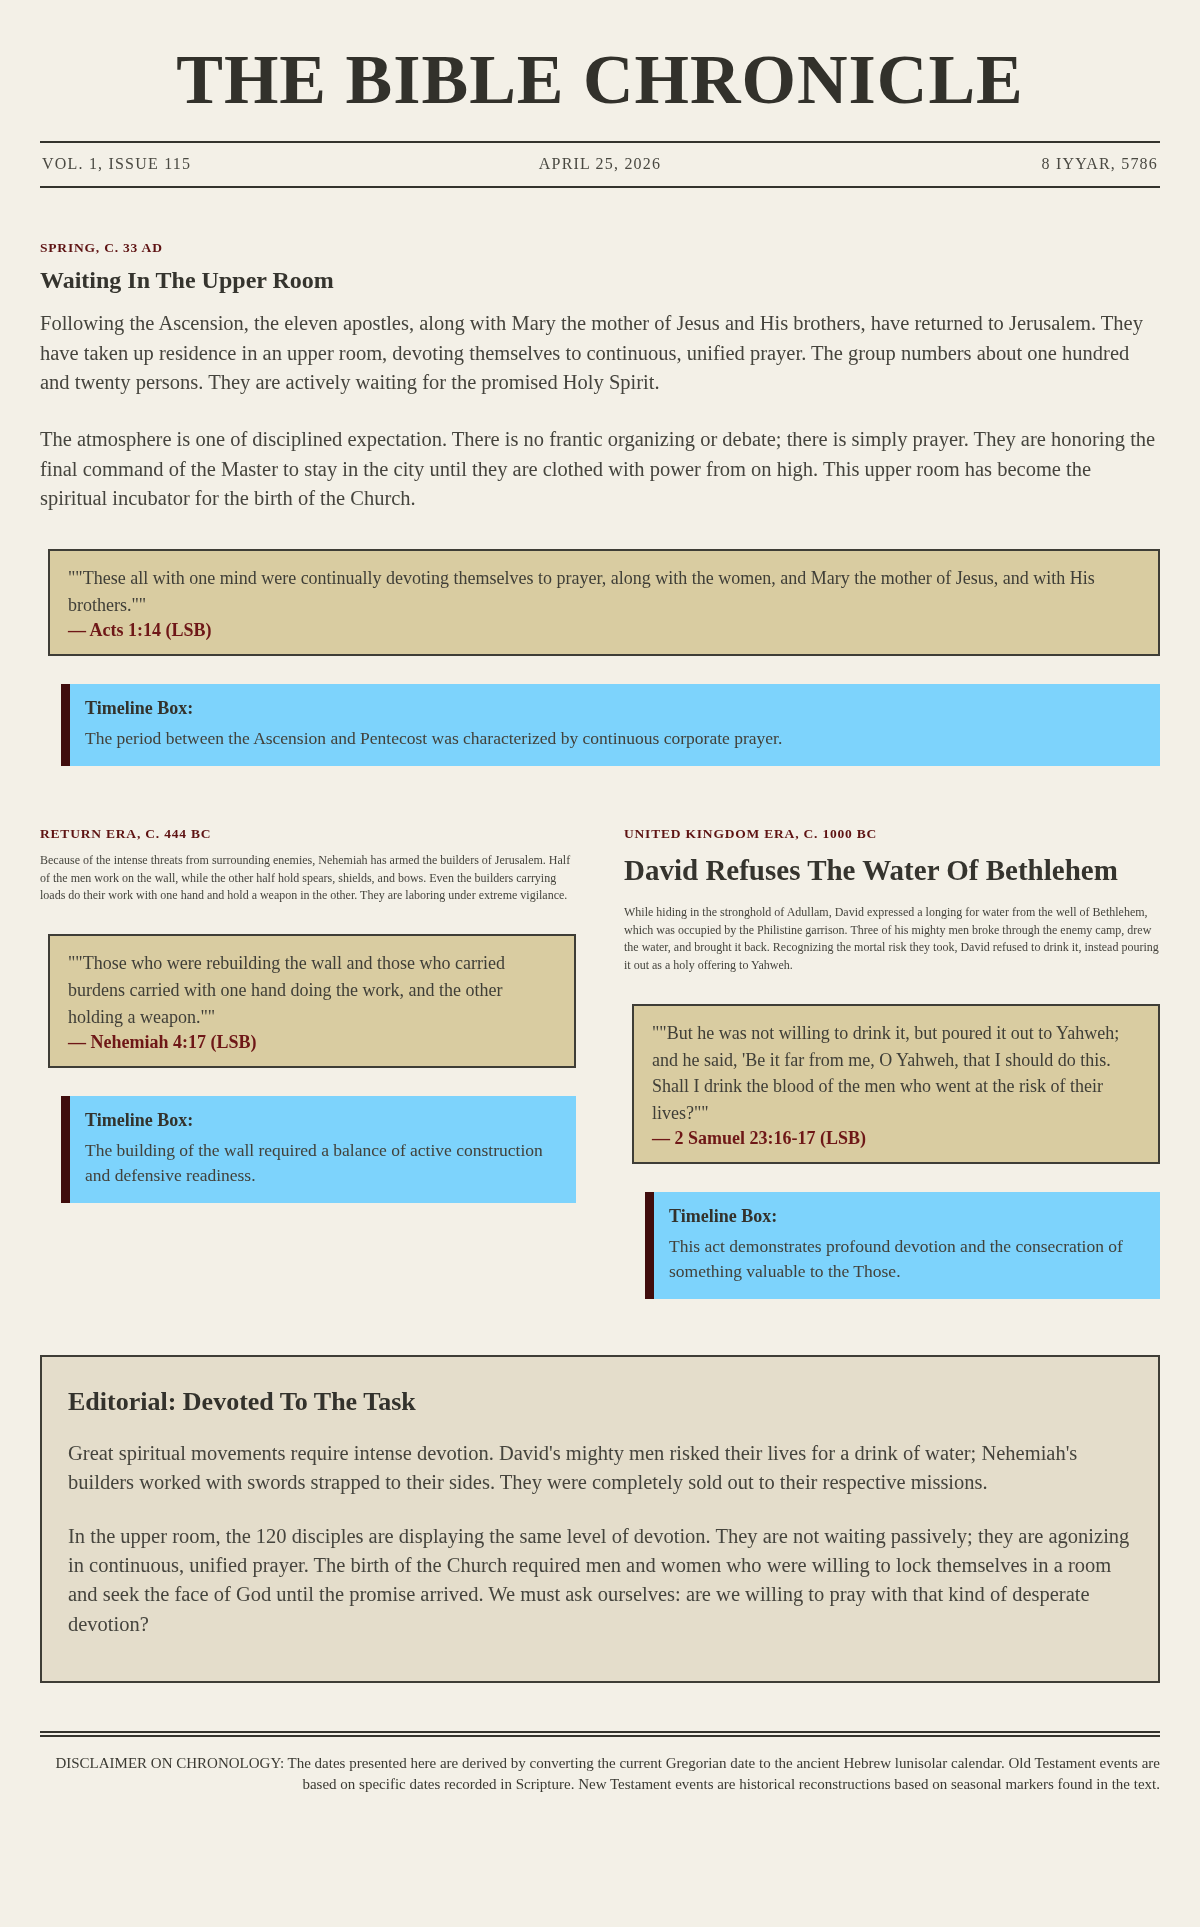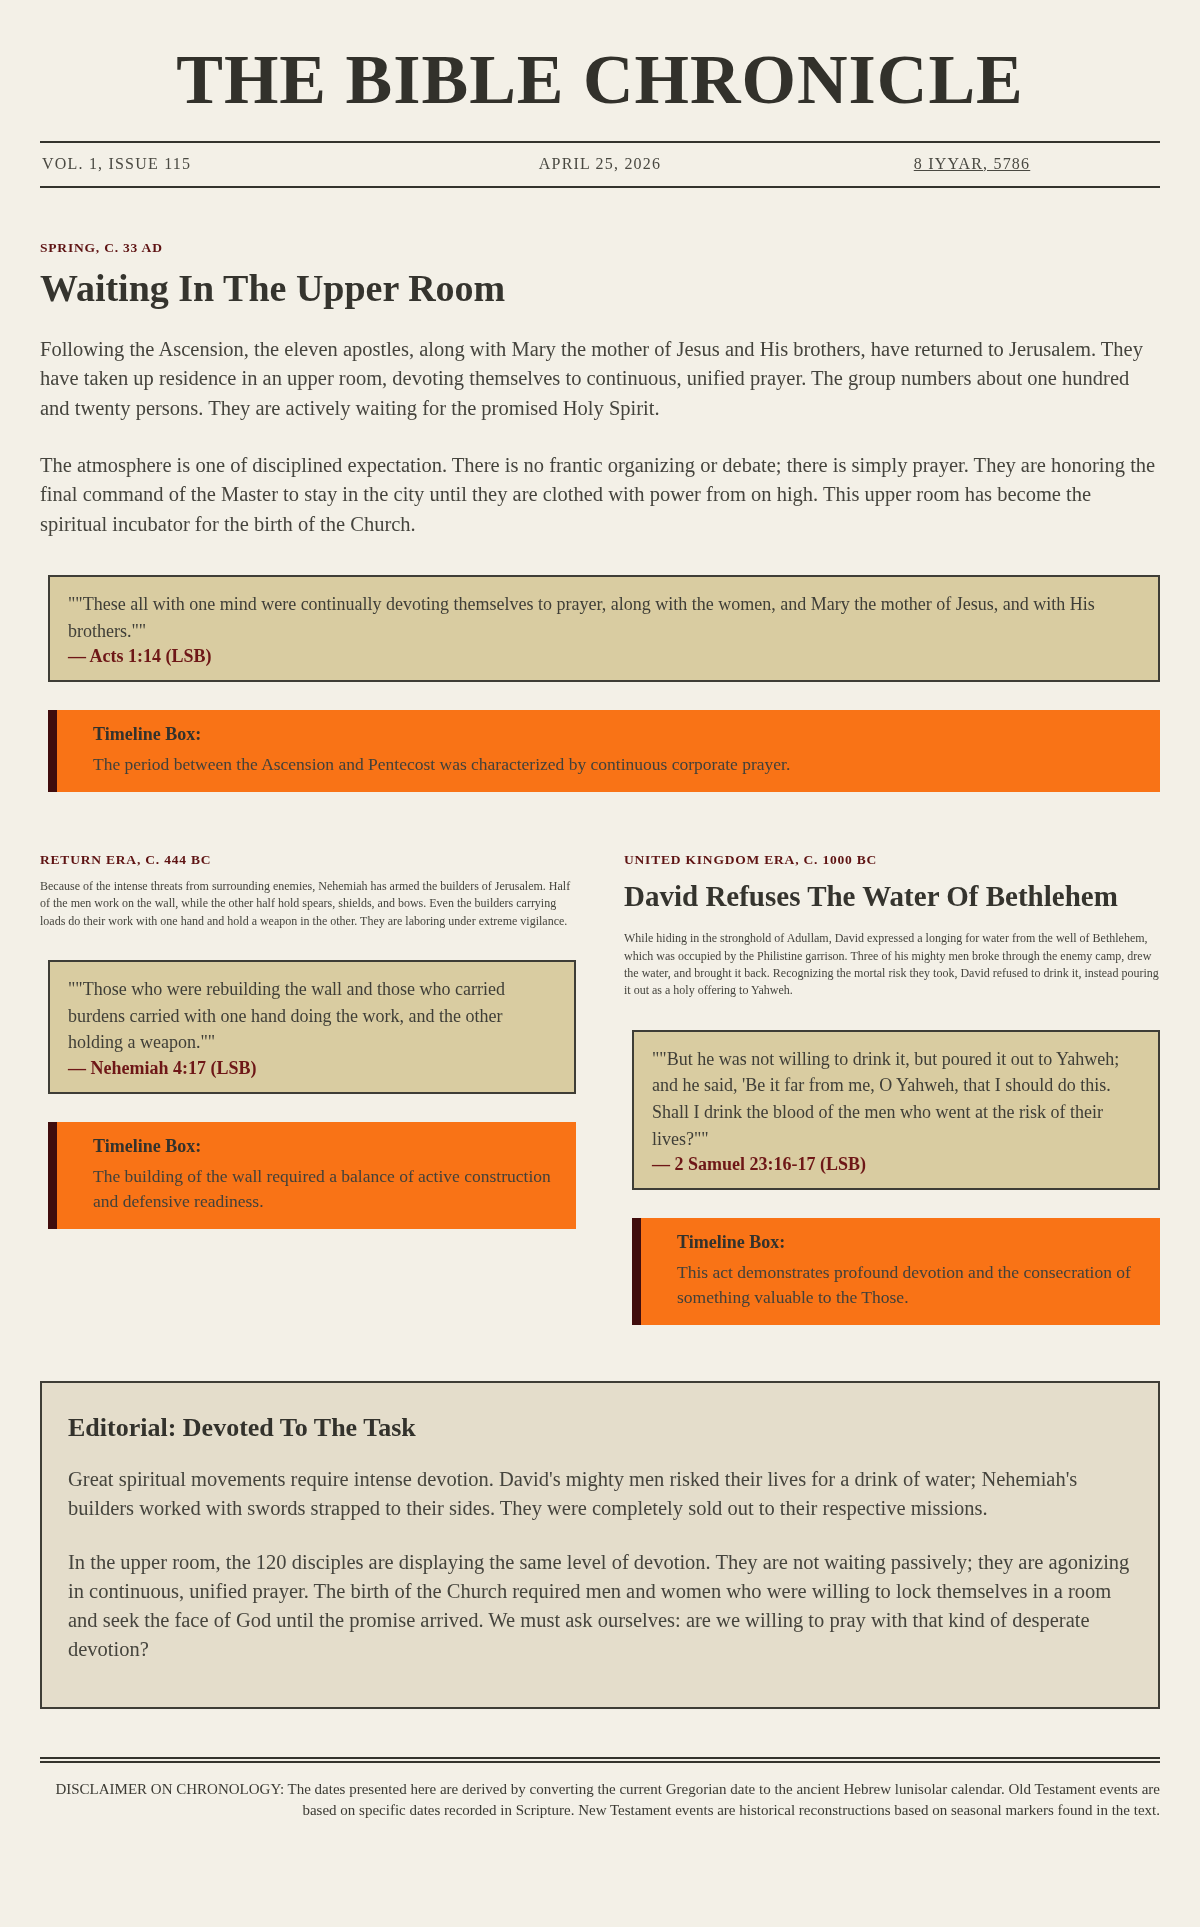--- a/index.html
+++ b/index.html
@@ -33,37 +33,37 @@
   .meta-row {
     display: flex;
     align-items: center;
     padding: 12px 2px 13px 2px;
     font-size: 16px;
     letter-spacing: 1.2px;
     color: #4a4942;
   }
   .meta-row > span { flex: 1; }
   .meta-center { text-align: center; }
-  .meta-right { text-align: center; text-decoration: underline; }
+  .meta-right { text-align: right; }
   .rule-bottom { margin-top: 0; }
 
   
   .kicker {
     font-size: 13.5px;
     font-weight: 700;
     letter-spacing: 0.8px;
     color: #5e1313;
     margin-bottom: 10px;
   }
   .headline-xl {
-    font-size: 38px;
+    font-size: 24px;
     font-weight: 700;
     color: #35342e;
     line-height: 1.2;
-    margin-bottom: 24px;
+    margin-bottom: 15px;
   }
   .headline-lg {
     font-size: 29px;
     font-weight: 700;
     color: #35342e;
     line-height: 1.28;
     margin-bottom: 15px;
   }
   .body-par {
     font-size: 20.5px;
@@ -90,23 +90,23 @@
     color: #3f3e37;
   }
   .quote-citation {
     font-size: 18px;
     font-weight: 700;
     color: #6e1717;
     margin-top: 2px;
   }
 
   .timeline-box {
-    margin-left: 8px;
-    padding: 14px 20px 15px 36px;
-    background: #f97316;
+    margin-left: 21px;
+    padding: 14px 20px 15px 15px;
+    background: #7dd3fc;
     border-left: 9px solid #400d0d;
   }
   .timeline-title {
     font-size: 18px;
     font-weight: 700;
     color: #33322c;
     margin-bottom: 7px;
   }
   .timeline-text {
     font-size: 17.5px;

